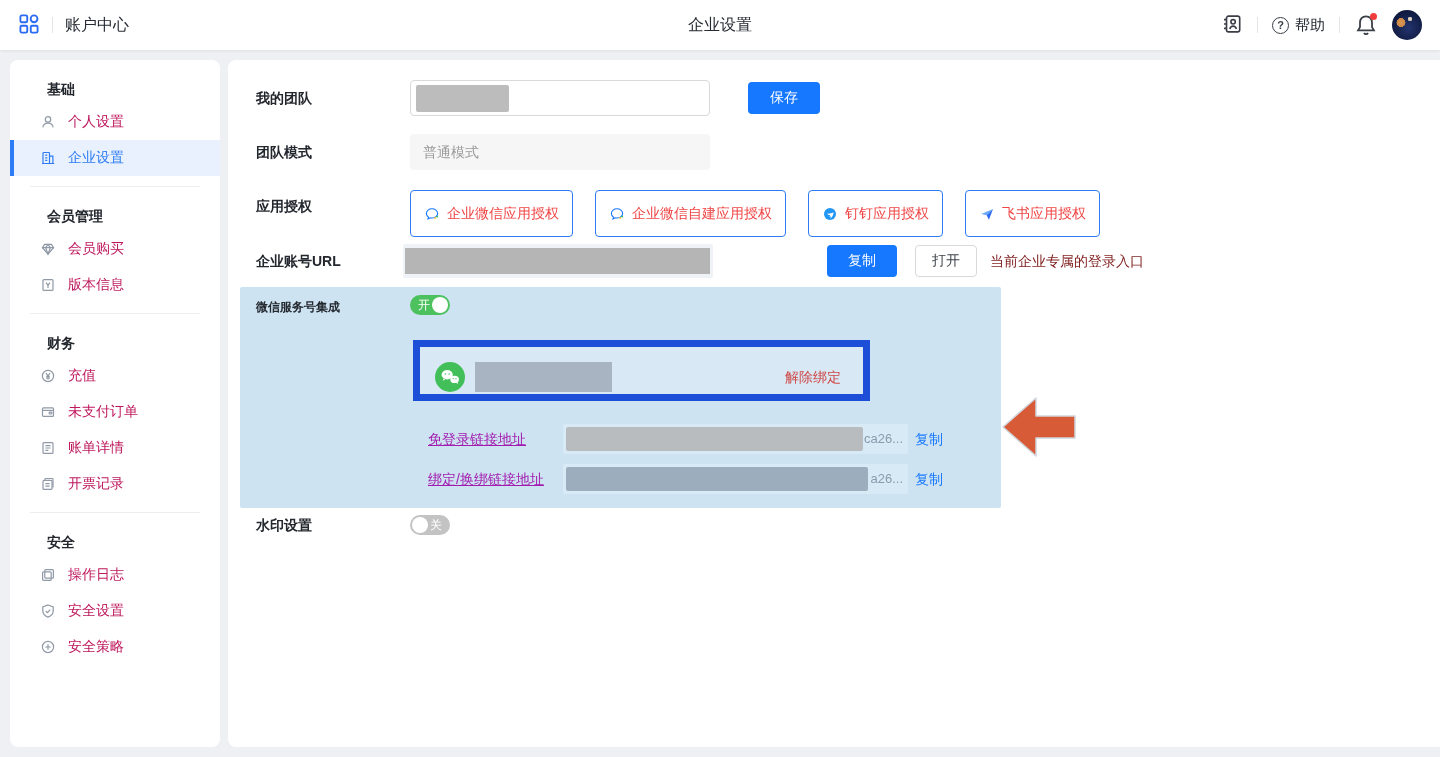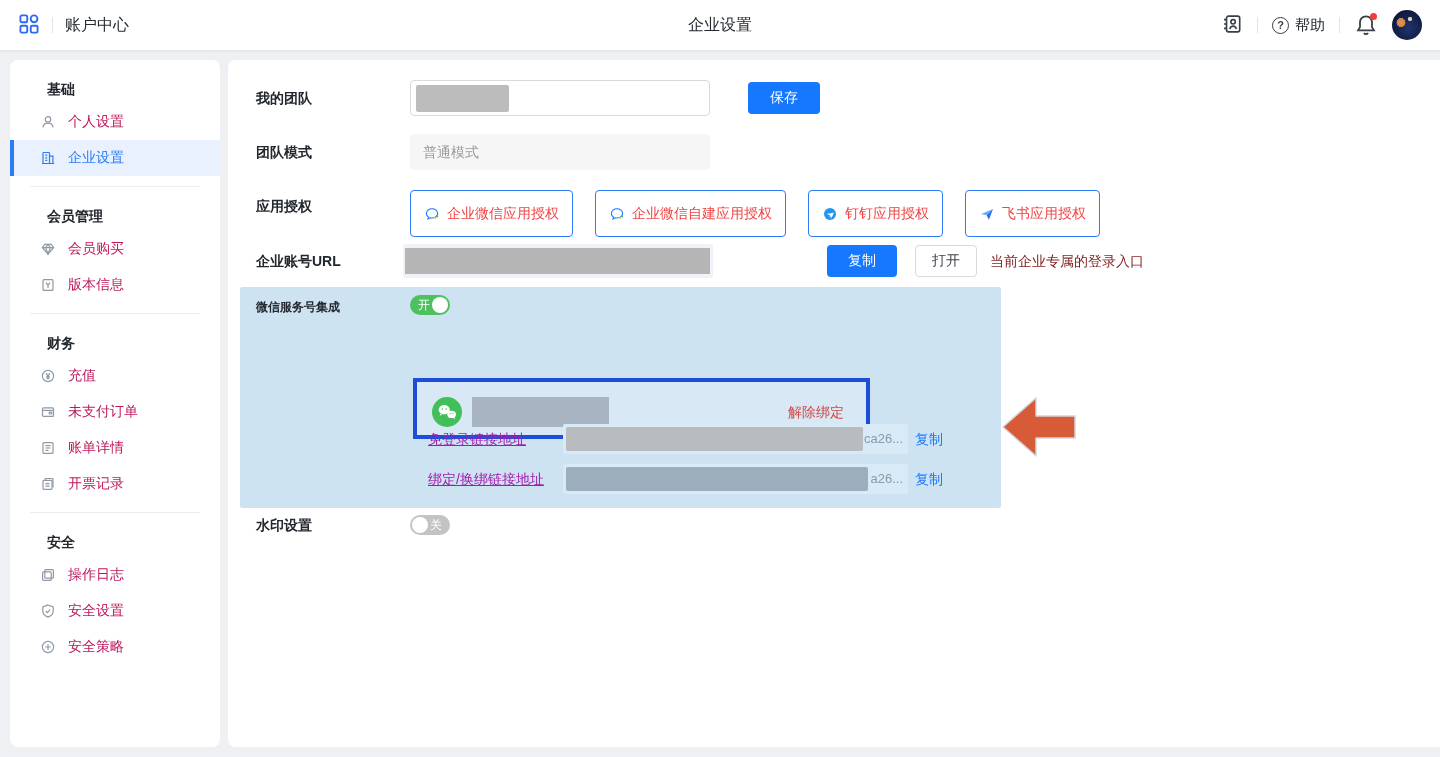--- a/index.html
+++ b/index.html
@@ -110,21 +110,21 @@
   .toggle { position:absolute; width:40px; height:20px; border-radius:10px; cursor:pointer; }
   .toggle-on { background:#4cc15e; }
   .toggle-on .t-text { position:absolute; left:8px; top:0; line-height:20px; color:#fff; font-size:12px; }
   .toggle-on .t-knob { position:absolute; right:2px; top:2px; width:16px; height:16px; border-radius:50%; background:#fff; }
   .toggle-off { background:#c3c3c3; }
   .toggle-off .t-text { position:absolute; right:8px; top:0; line-height:20px; color:#fff; font-size:12px; }
   .toggle-off .t-knob { position:absolute; left:2px; top:2px; width:16px; height:16px; border-radius:50%; background:#fff; }
   .wx-toggle { left:170px; top:8px; }
   .wx-card {
     position:absolute; left:173px; top:53px; width:457px; height:61px;
-    border:4px solid #1d4ed8; border-radius:0; background:rgba(255,255,255,.22);margin-top:38px;
+    border:7px solid #1d4ed8; border-radius:0; background:rgba(255,255,255,.22);
   }
   .wx-logo { position:absolute; left:15px; top:15px; width:30px; height:30px; }
   .wx-name-redact { position:absolute; left:55px; top:15px; width:137px; height:30px; background:#a8b4c2; }
   .unbind-link { position:absolute; right:22px; top:0; line-height:61px; color:#cf4746; font-size:14px; cursor:pointer; }
   .wx-row-label { position:absolute; left:188px; font-size:14px; color:#a21caf; line-height:30px;text-decoration:underline; }
   .wx-field {
     position:absolute; left:323px; width:345px; height:30px;
     background:#d9eaf7; border-radius:2px;
   }
   .wx-field .redact { position:absolute; left:3px; top:3px; height:24px; }

